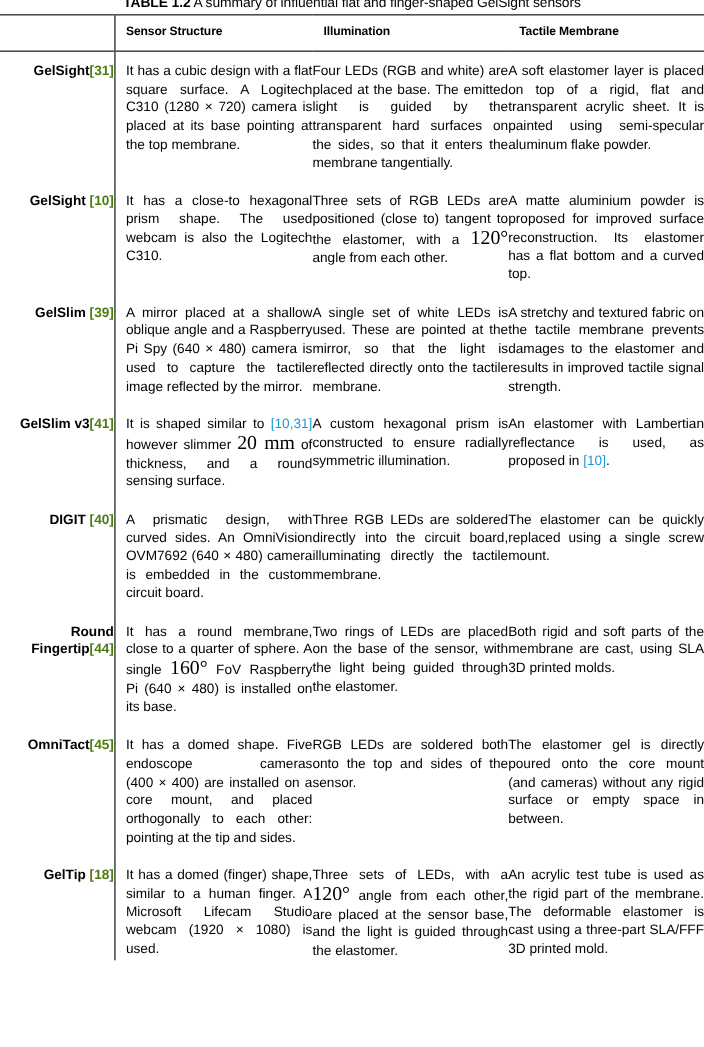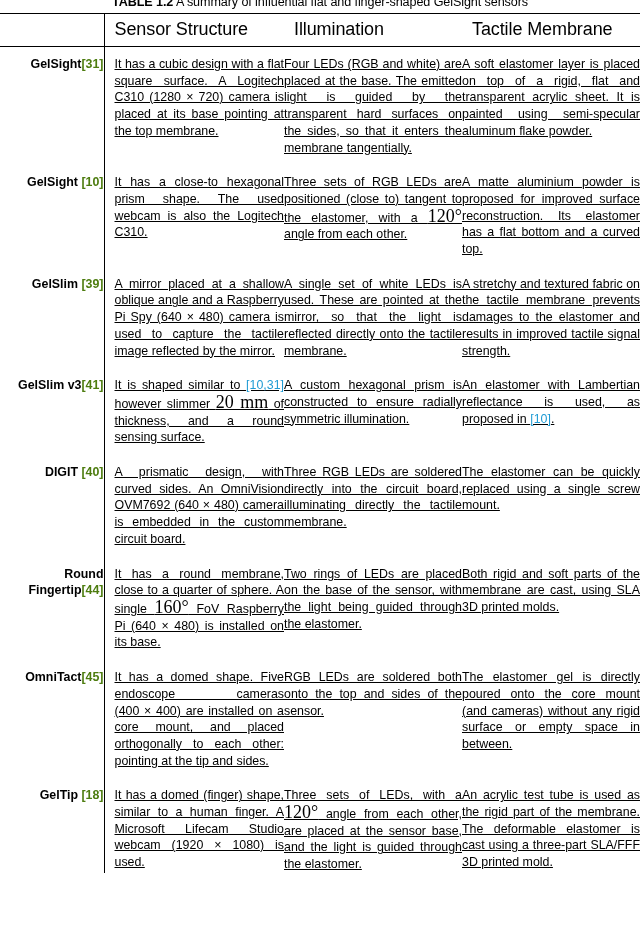--- a/index.html
+++ b/index.html
@@ -63,22 +63,22 @@
   col.c-a     { width: 180px; }
   col.c-b     { width: 178px; }
   col.c-c     { width: 178px; }
 
   
   tr.rule-top td { border-top: 1.6px solid #000; height: 0; padding: 0; font-size:0; line-height:0;}
   tr.rule-mid td { border-top: 1.3px solid #000; height: 0; padding: 0; font-size:0; line-height:0;}
 
   
   tr.head td {
-    font-weight: normal;
-    font-size: 18px;
+    font-weight: bold;
+    font-size: 11px;
     line-height: 16px;
     padding: 7px 0 9px 0;
     letter-spacing: -0.1px;
   }
   tr.head td.hname { border-right: 1.3px solid #000; }
   tr.head td.hcell { padding-left: 10px; }
 
   
   tr.body td {
     padding-top: 9px;
@@ -92,21 +92,20 @@
     font-size: 12.4px;
     line-height: 16.4px;
     white-space: normal;
   }
   td.cell {
     padding-left: 10px;
     padding-right: 8px;
     text-align: justify;
     text-justify: inter-word;
     hyphens: manual;
-    text-decoration: underline;
   }
   td.cell.first { padding-left: 10px; }
 
   
   tr.body.last td { padding-bottom: 0; }
 
   .ref { color: #1f9bd4; font-weight: normal; }
   .ref-b { color: #4d7c0f; }
   .mth { font-family: "Liberation Serif", serif; font-size: 18px; }
   .nobr { white-space: nowrap; }

